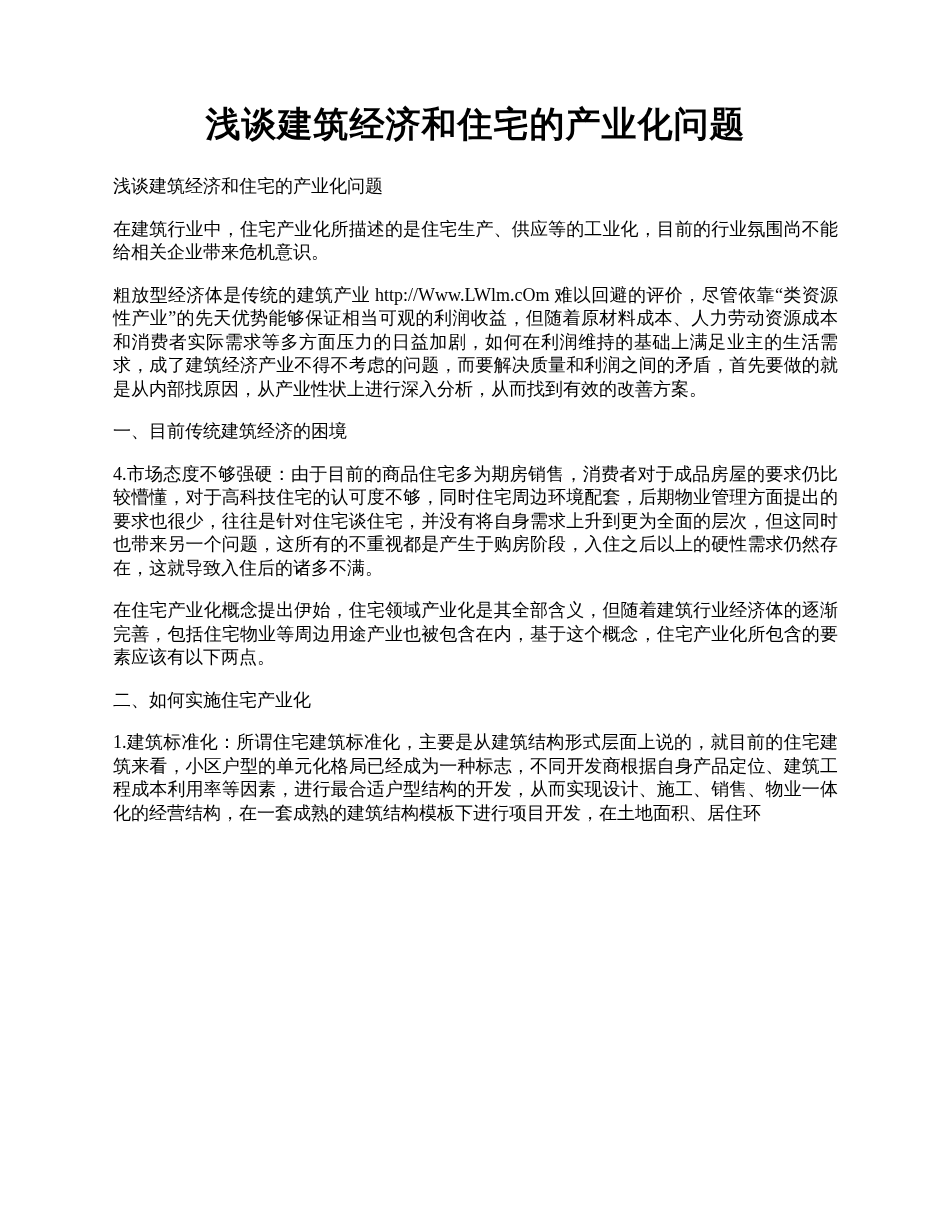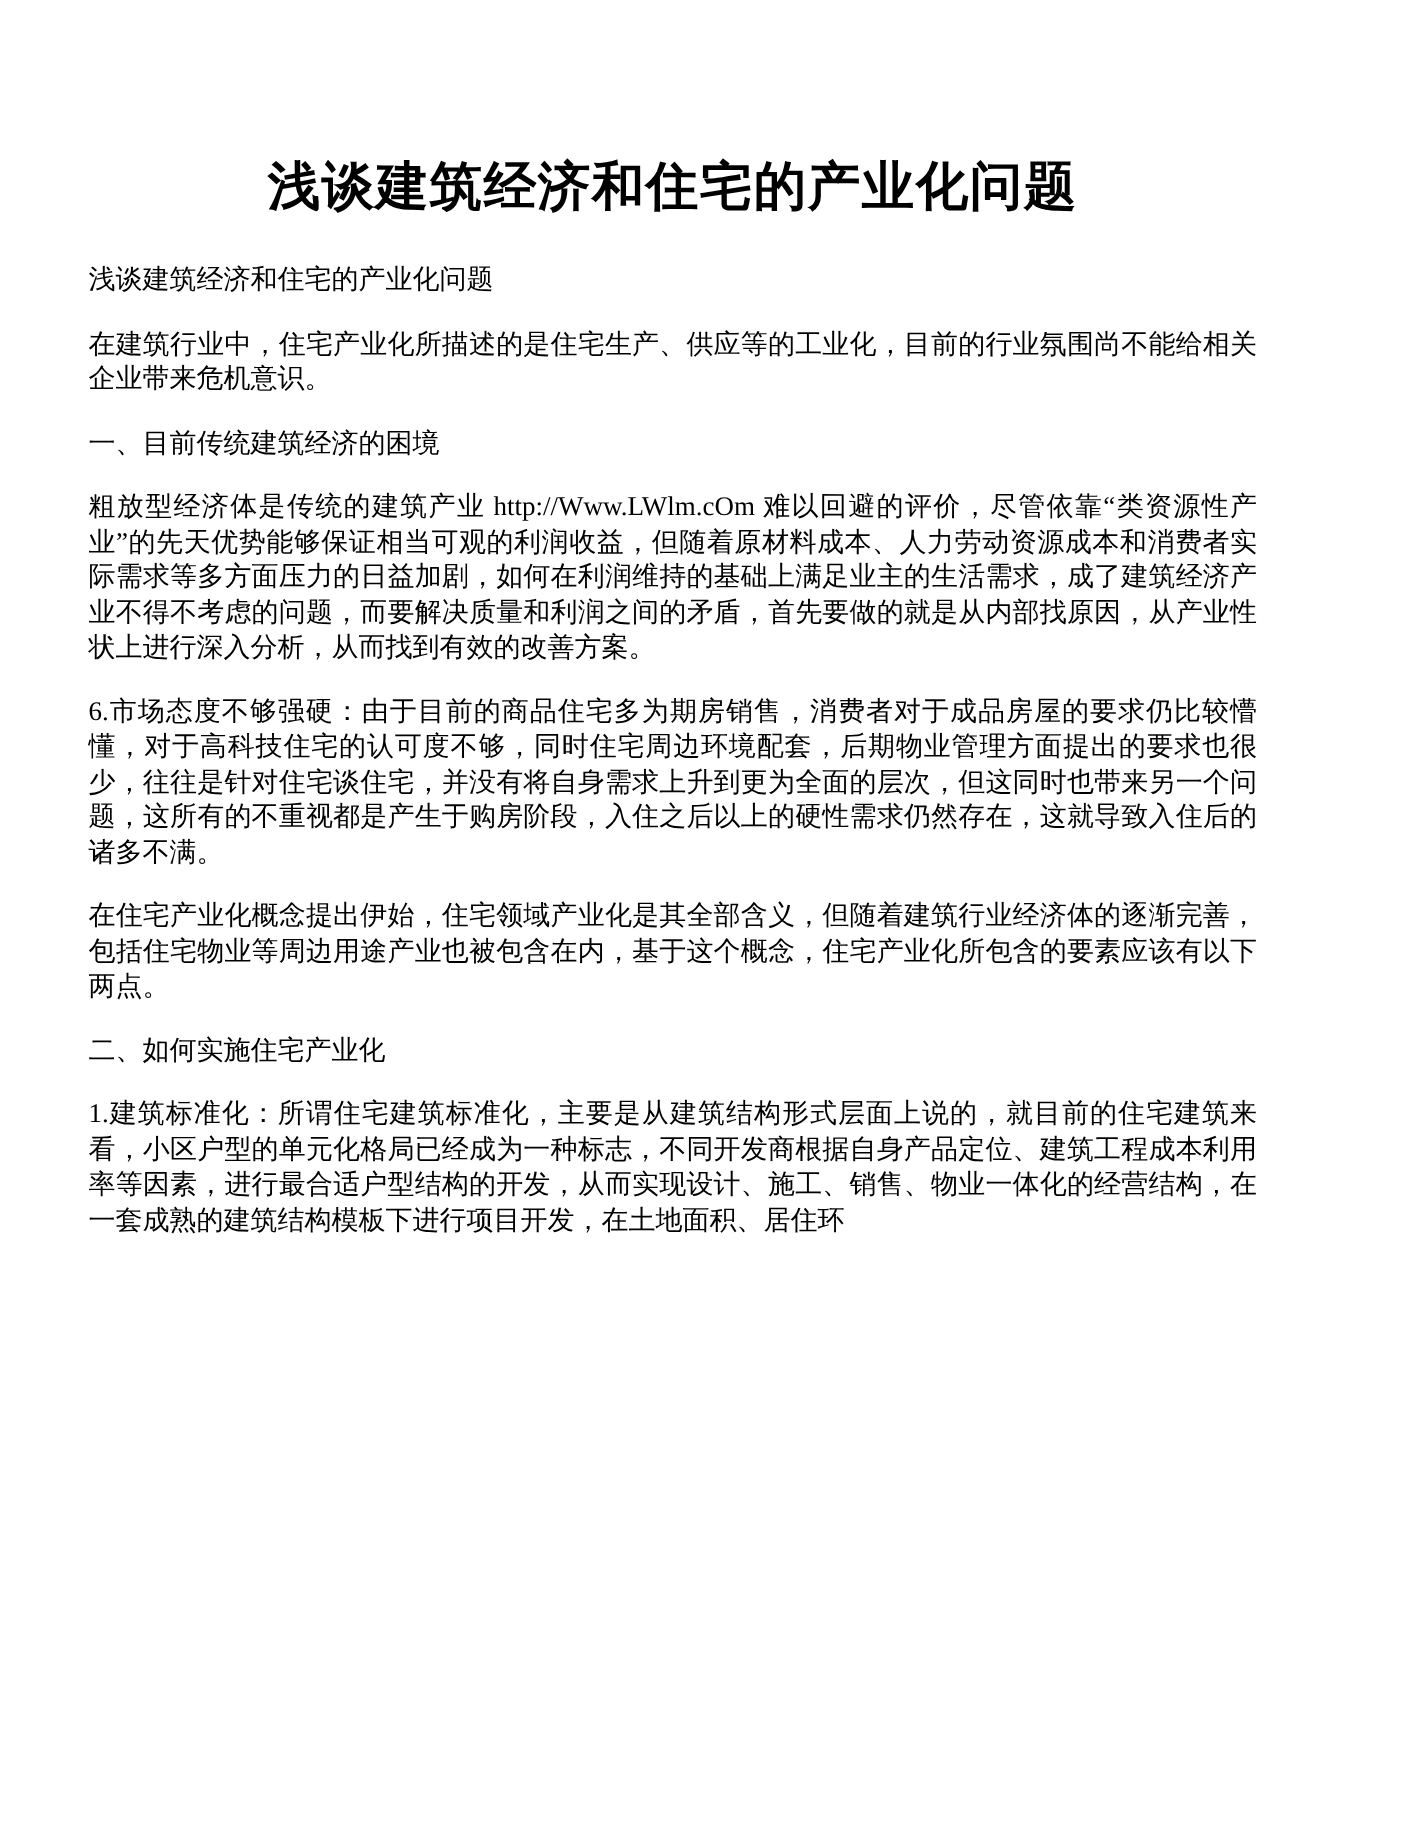--- a/index.html
+++ b/index.html
@@ -7,21 +7,21 @@
       padding: 0;
       background: #ffffff;
     }
     .page {
       position: relative;
       width: 950px;
       height: 1230px;
       margin: 0 auto;
       background: #ffffff;
       box-sizing: border-box;
-      padding: 103px 112px 0 59px;
+      padding: 103px 112px 0 113px;
       overflow: hidden;
       font-family: "Liberation Serif", "DejaVu Serif", serif;
       color: #000000;
     }
     .doc-title {
       margin: 0 0 28px 0;
       font-size: 35px;
       line-height: 44px;
       font-weight: bold;
       text-align: center;
@@ -35,19 +35,19 @@
       word-break: break-all;
     }
   </style>
 </head>
 <body>
 
 <div class="page">
   <h1 class="doc-title">浅谈建筑经济和住宅的产业化问题</h1>
   <p class="para">浅谈建筑经济和住宅的产业化问题</p>
   <p class="para">在建筑行业中，住宅产业化所描述的是住宅生产、供应等的工业化，目前的行业氛围尚不能给相关企业带来危机意识。</p>
+  <p class="para">粗放型经济体是传统的建筑产业 http://Www.LWlm.cOm 难以回避的评价，尽管依靠“类资源性产业”的先天优势能够保证相当可观的利润收益，但随着原材料成本、人力劳动资源成本和消费者实际需求等多方面压力的日益加剧，如何在利润维持的基础上满足业主的生活需求，成了建筑经济产业不得不考虑的问题，而要解决质量和利润之间的矛盾，首先要做的就是从内部找原因，从产业性状上进行深入分析，从而找到有效的改善方案。</p>
   <p class="para">一、目前传统建筑经济的困境</p>
-  <p class="para">粗放型经济体是传统的建筑产业 http://Www.LWlm.cOm 难以回避的评价，尽管依靠“类资源性产业”的先天优势能够保证相当可观的利润收益，但随着原材料成本、人力劳动资源成本和消费者实际需求等多方面压力的日益加剧，如何在利润维持的基础上满足业主的生活需求，成了建筑经济产业不得不考虑的问题，而要解决质量和利润之间的矛盾，首先要做的就是从内部找原因，从产业性状上进行深入分析，从而找到有效的改善方案。</p>
-  <p class="para">6.市场态度不够强硬：由于目前的商品住宅多为期房销售，消费者对于成品房屋的要求仍比较懵懂，对于高科技住宅的认可度不够，同时住宅周边环境配套，后期物业管理方面提出的要求也很少，往往是针对住宅谈住宅，并没有将自身需求上升到更为全面的层次，但这同时也带来另一个问题，这所有的不重视都是产生于购房阶段，入住之后以上的硬性需求仍然存在，这就导致入住后的诸多不满。</p>
+  <p class="para">4.市场态度不够强硬：由于目前的商品住宅多为期房销售，消费者对于成品房屋的要求仍比较懵懂，对于高科技住宅的认可度不够，同时住宅周边环境配套，后期物业管理方面提出的要求也很少，往往是针对住宅谈住宅，并没有将自身需求上升到更为全面的层次，但这同时也带来另一个问题，这所有的不重视都是产生于购房阶段，入住之后以上的硬性需求仍然存在，这就导致入住后的诸多不满。</p>
   <p class="para">在住宅产业化概念提出伊始，住宅领域产业化是其全部含义，但随着建筑行业经济体的逐渐完善，包括住宅物业等周边用途产业也被包含在内，基于这个概念，住宅产业化所包含的要素应该有以下两点。</p>
   <p class="para">二、如何实施住宅产业化</p>
   <p class="para">1.建筑标准化：所谓住宅建筑标准化，主要是从建筑结构形式层面上说的，就目前的住宅建筑来看，小区户型的单元化格局已经成为一种标志，不同开发商根据自身产品定位、建筑工程成本利用率等因素，进行最合适户型结构的开发，从而实现设计、施工、销售、物业一体化的经营结构，在一套成熟的建筑结构模板下进行项目开发，在土地面积、居住环</p>
 </div>
 
 </body></html>

